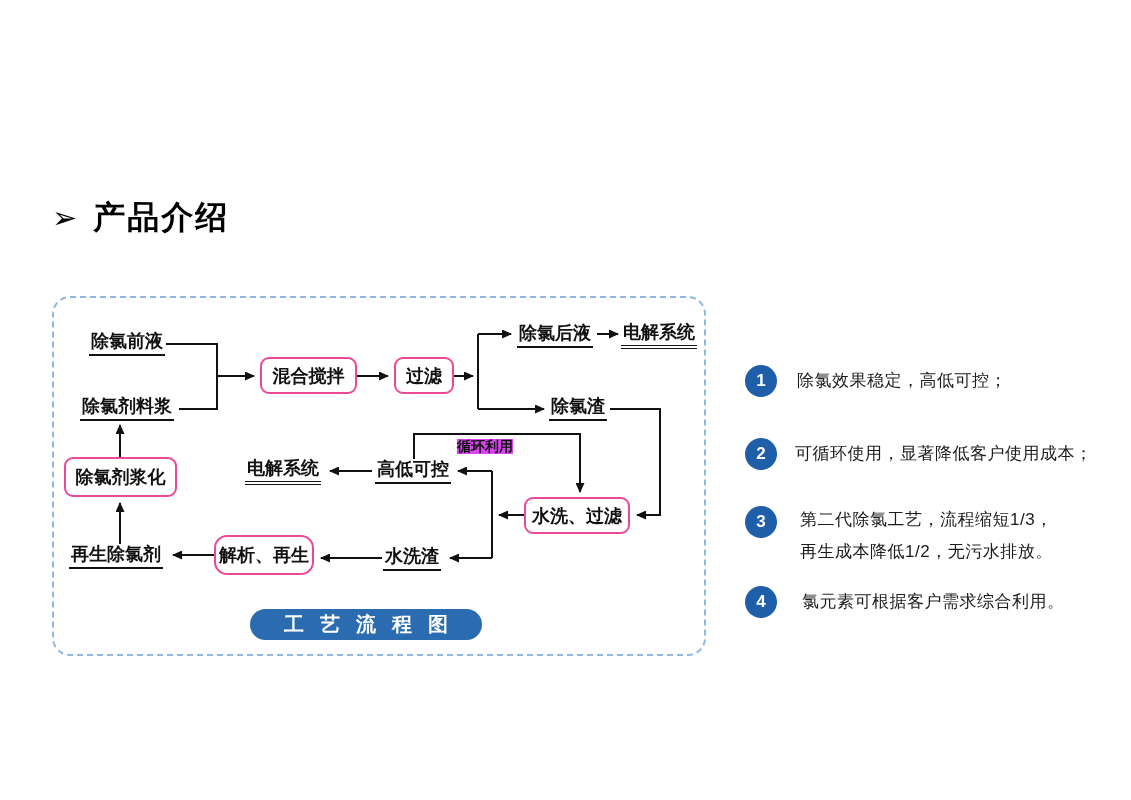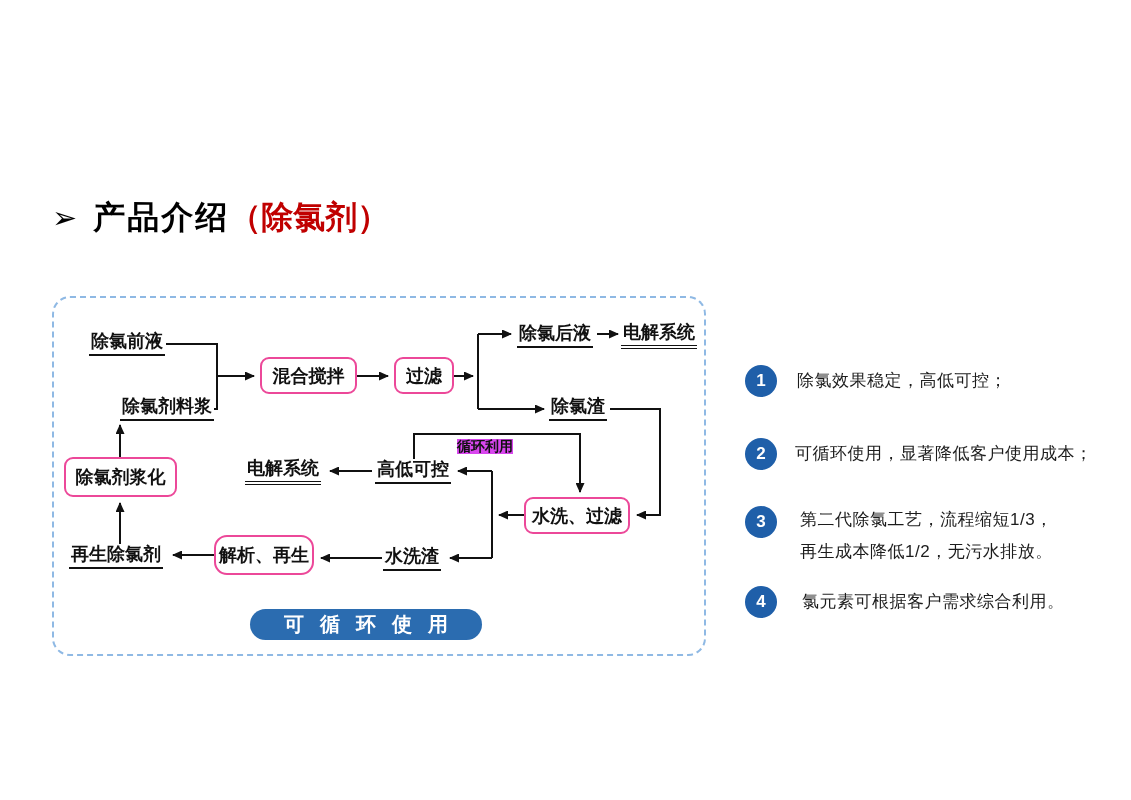--- a/index.html
+++ b/index.html
@@ -64,21 +64,20 @@
   .feat-text.two-line{line-height:32px;}
 </style>
 </head>
 <body>
 
 <div class="slide">
 
   <div class="title">
     <span class="bullet">➢</span>
     <span class="main">产品介绍</span>
-    <span class="red">（除氯剂）</span>
   </div>
 
   <div class="panel">
 
     <svg width="654" height="360" viewBox="0 0 654 360">
       <defs>
         <marker id="ah" markerWidth="11" markerHeight="9" refX="9" refY="4.5" orient="auto" markerUnits="userSpaceOnUse">
           <path d="M0,0 L10,4.5 L0,9 z" fill="#111"></path>
         </marker>
       </defs>
@@ -99,37 +98,37 @@
         <line x1="470" y1="217" x2="445" y2="217" marker-end="url(#ah)"></line>
         <line x1="438" y1="260" x2="396" y2="260" marker-end="url(#ah)"></line>
         <line x1="328" y1="260" x2="267" y2="260" marker-end="url(#ah)"></line>
         <line x1="160" y1="257" x2="119" y2="257" marker-end="url(#ah)"></line>
         <line x1="66" y1="246" x2="66" y2="205" marker-end="url(#ah)"></line>
         <line x1="66" y1="159" x2="66" y2="127" marker-end="url(#ah)"></line>
       </g>
     </svg>
 
     <div class="lbl" style="left:73px;top:33px;">除氯前液</div>
-    <div class="lbl" style="left:73px;top:98px;margin-left:40px;">除氯剂料浆</div>
+    <div class="lbl" style="left:73px;top:98px;">除氯剂料浆</div>
     <div class="lbl" style="left:501px;top:25px;">除氯后液</div>
     <div class="lbl dbl" style="left:605px;top:24px;">电解系统</div>
     <div class="lbl" style="left:524px;top:98px;">除氯渣</div>
     <div class="plain" style="left:431px;top:141px;">循环利用</div>
     <div class="lbl dbl" style="left:229px;top:160px;">电解系统</div>
     <div class="lbl" style="left:359px;top:161px;">高低可控</div>
     <div class="lbl" style="left:62px;top:246px;">再生除氯剂</div>
     <div class="lbl" style="left:358px;top:248px;">水洗渣</div>
 
     <div class="fbox" style="left:206px;top:59px;width:97px;height:37px;">混合搅拌</div>
     <div class="fbox" style="left:340px;top:59px;width:60px;height:37px;">过滤</div>
     <div class="fbox" style="left:470px;top:199px;width:106px;height:37px;">水洗、过滤</div>
     <div class="fbox" style="left:10px;top:159px;width:113px;height:40px;">除氯剂浆化</div>
     <div class="fbox" style="left:160px;top:237px;width:100px;height:40px;border-radius:13px;">解析、再生</div>
 
-    <div class="pill">可循环使用</div>
+    <div class="pill">工艺流程图</div>
   </div>
 
 
   <div class="num-circle" style="left:745px;top:365px;">1</div>
   <div class="feat-text" style="left:797px;top:370px;">除氯效果稳定，高低可控；</div>
 
   <div class="num-circle" style="left:745px;top:438px;">2</div>
   <div class="feat-text" style="left:795px;top:443px;">可循环使用，显著降低客户使用成本；</div>
 
   <div class="num-circle" style="left:745px;top:506px;">3</div>

